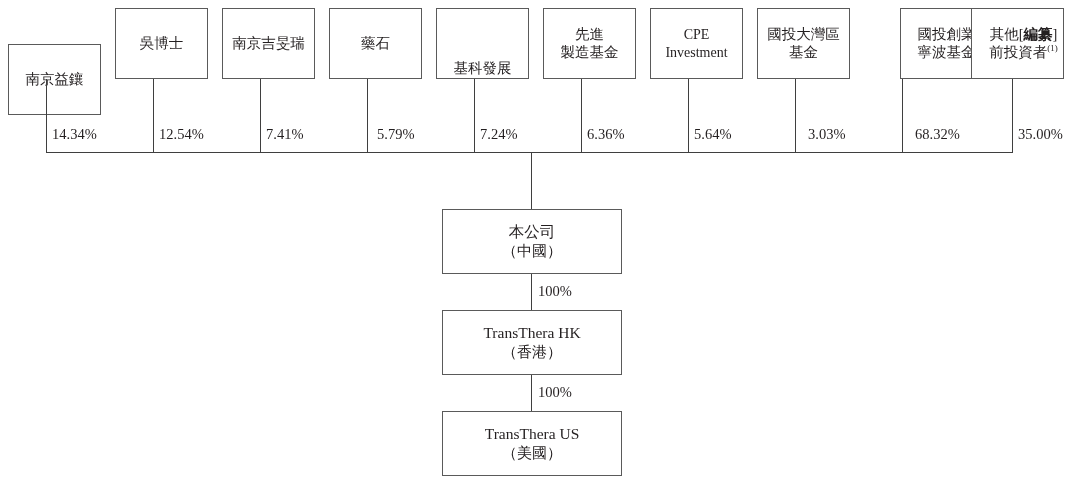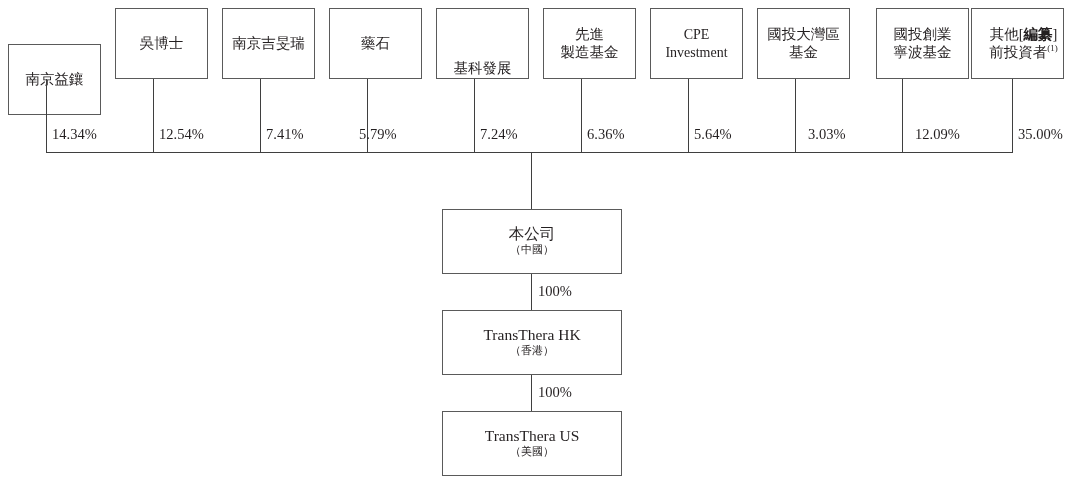--- a/index.html
+++ b/index.html
@@ -45,22 +45,21 @@
   .shareholder-box.latin {
     font-size: 14px;
   }
   .entity-box {
     left: 442px;
     width: 180px;
     height: 65px;
     font-size: 15.5px;
   }
   .entity-box .line-sub {
-    font-size: 11px;
-    font-family: Liberation Mono, monospace;
+    font-size: 15px;
   }
 
   .bold-bracket {
     font-weight: bold;
   }
   sup.footnote-mark {
     font-size: 9px;
     vertical-align: super;
     line-height: 0;
   }
@@ -124,21 +123,21 @@
   <div class="node-box shareholder-box latin" style="left:650px;">
     <span class="line">CPE</span>
     <span class="line">Investment</span>
   </div>
 
   <div class="node-box shareholder-box" style="left:757px;">
     <span class="line">國投大灣區</span>
     <span class="line">基金</span>
   </div>
 
-  <div class="node-box shareholder-box" style="left:876px;">
+  <div class="node-box shareholder-box" style="left:900px;">
     <span class="line">國投創業</span>
     <span class="line">寧波基金</span>
   </div>
 
   <div class="node-box shareholder-box" style="left:971px;padding-left:12px;">
     <span class="line">
       <span>其他[</span><span class="bold-bracket">編纂</span><span>]</span>
     </span>
     <span class="line">
       <span>前投資者</span><sup class="footnote-mark">(1)</sup>
@@ -154,26 +153,26 @@
   <div class="vline" style="left:688px; top:79px; height:74px;"></div>
   <div class="vline" style="left:795px; top:79px; height:74px;"></div>
   <div class="vline" style="left:902px; top:79px; height:74px;"></div>
   <div class="vline" style="left:1012px;top:79px; height:74px;"></div>
 
   <div class="hline" style="left:46px; top:152px; width:967px;"></div>
 
   <div class="pct-label pct-top" style="left:52px;">14.34%</div>
   <div class="pct-label pct-top" style="left:159px;">12.54%</div>
   <div class="pct-label pct-top" style="left:266px;">7.41%</div>
-  <div class="pct-label pct-top" style="left:359px;">5.79%</div>
+  <div class="pct-label pct-top" style="left:377px;">5.79%</div>
   <div class="pct-label pct-top" style="left:480px;">7.24%</div>
   <div class="pct-label pct-top" style="left:587px;">6.36%</div>
   <div class="pct-label pct-top" style="left:694px;">5.64%</div>
   <div class="pct-label pct-top" style="left:808px;">3.03%</div>
-  <div class="pct-label pct-top" style="left:915px;">12.09%</div>
+  <div class="pct-label pct-top" style="left:915px;">68.32%</div>
   <div class="pct-label pct-top" style="left:1018px;">35.00%</div>
 
   <div class="vline" style="left:531px; top:152px; height:57px;"></div>
 
   <div class="node-box entity-box" style="top:209px;">
     <span class="line">本公司</span>
     <span class="line-sub">（中國）</span>
   </div>
 
   <div class="vline" style="left:531px; top:274px; height:36px;"></div>

